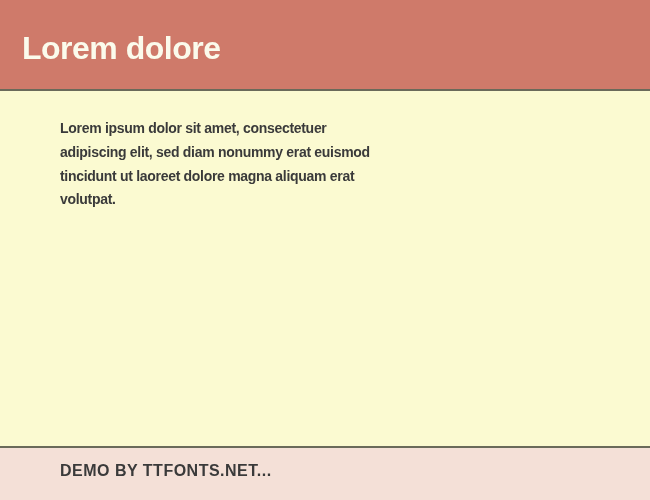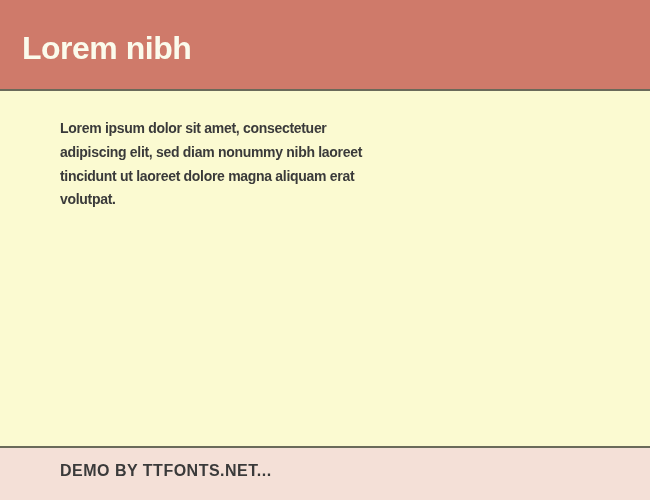--- a/index.html
+++ b/index.html
@@ -46,22 +46,22 @@
     font-size: 16px;
     font-weight: 900;
     letter-spacing: 0.5px;
     text-transform: uppercase;
   }
 </style>
 </head>
 <body>
 
 <div class="header">
-  <h1>Lorem nibh</h1>
+  <h1>Lorem dolore</h1>
 </div>
 
 <div class="content">
-  <p>Lorem ipsum dolor sit amet, consectetuer adipiscing elit, sed diam nonummy nibh laoreet tincidunt ut laoreet dolore magna aliquam erat volutpat.</p>
+  <p>Lorem ipsum dolor sit amet, consectetuer adipiscing elit, sed diam nonummy erat euismod tincidunt ut laoreet dolore magna aliquam erat volutpat.</p>
 </div>
 
 <div class="footer">
   <p>DEMO BY TTFONTS.NET...</p>
 </div>
 
 </body></html>

